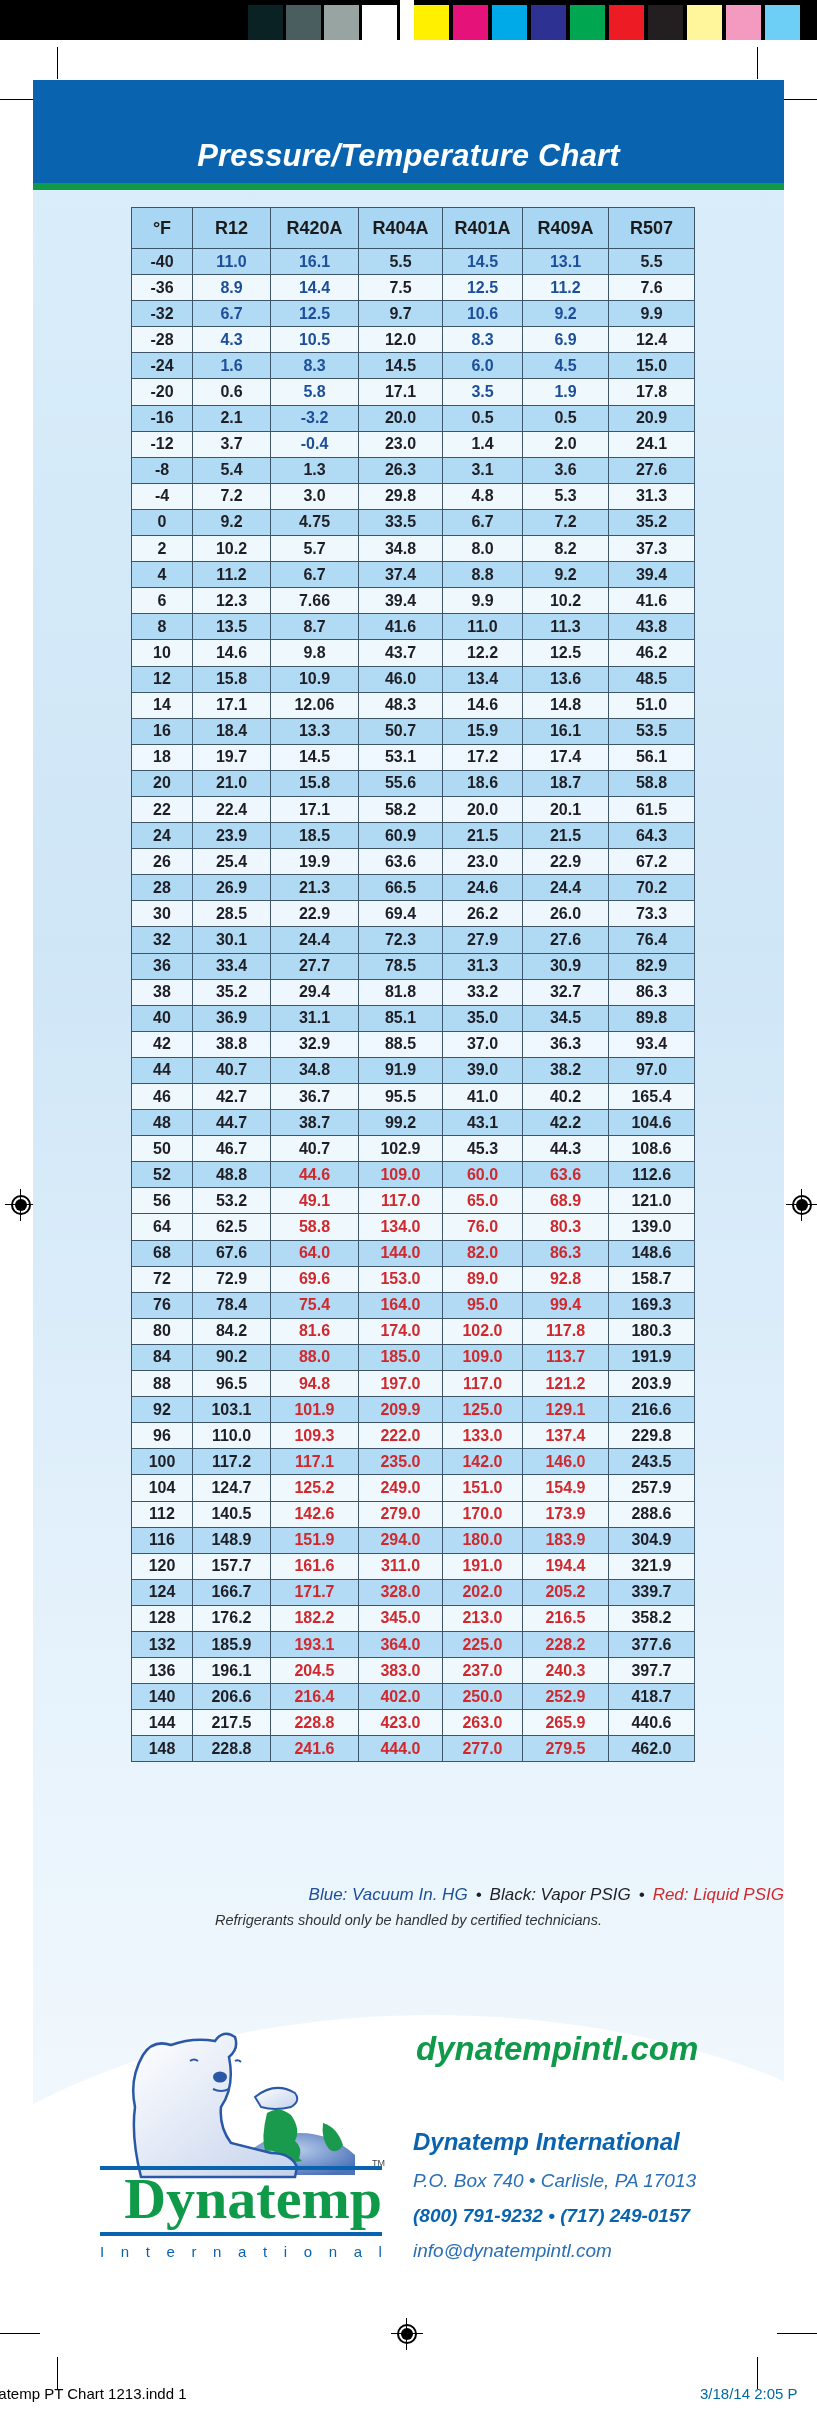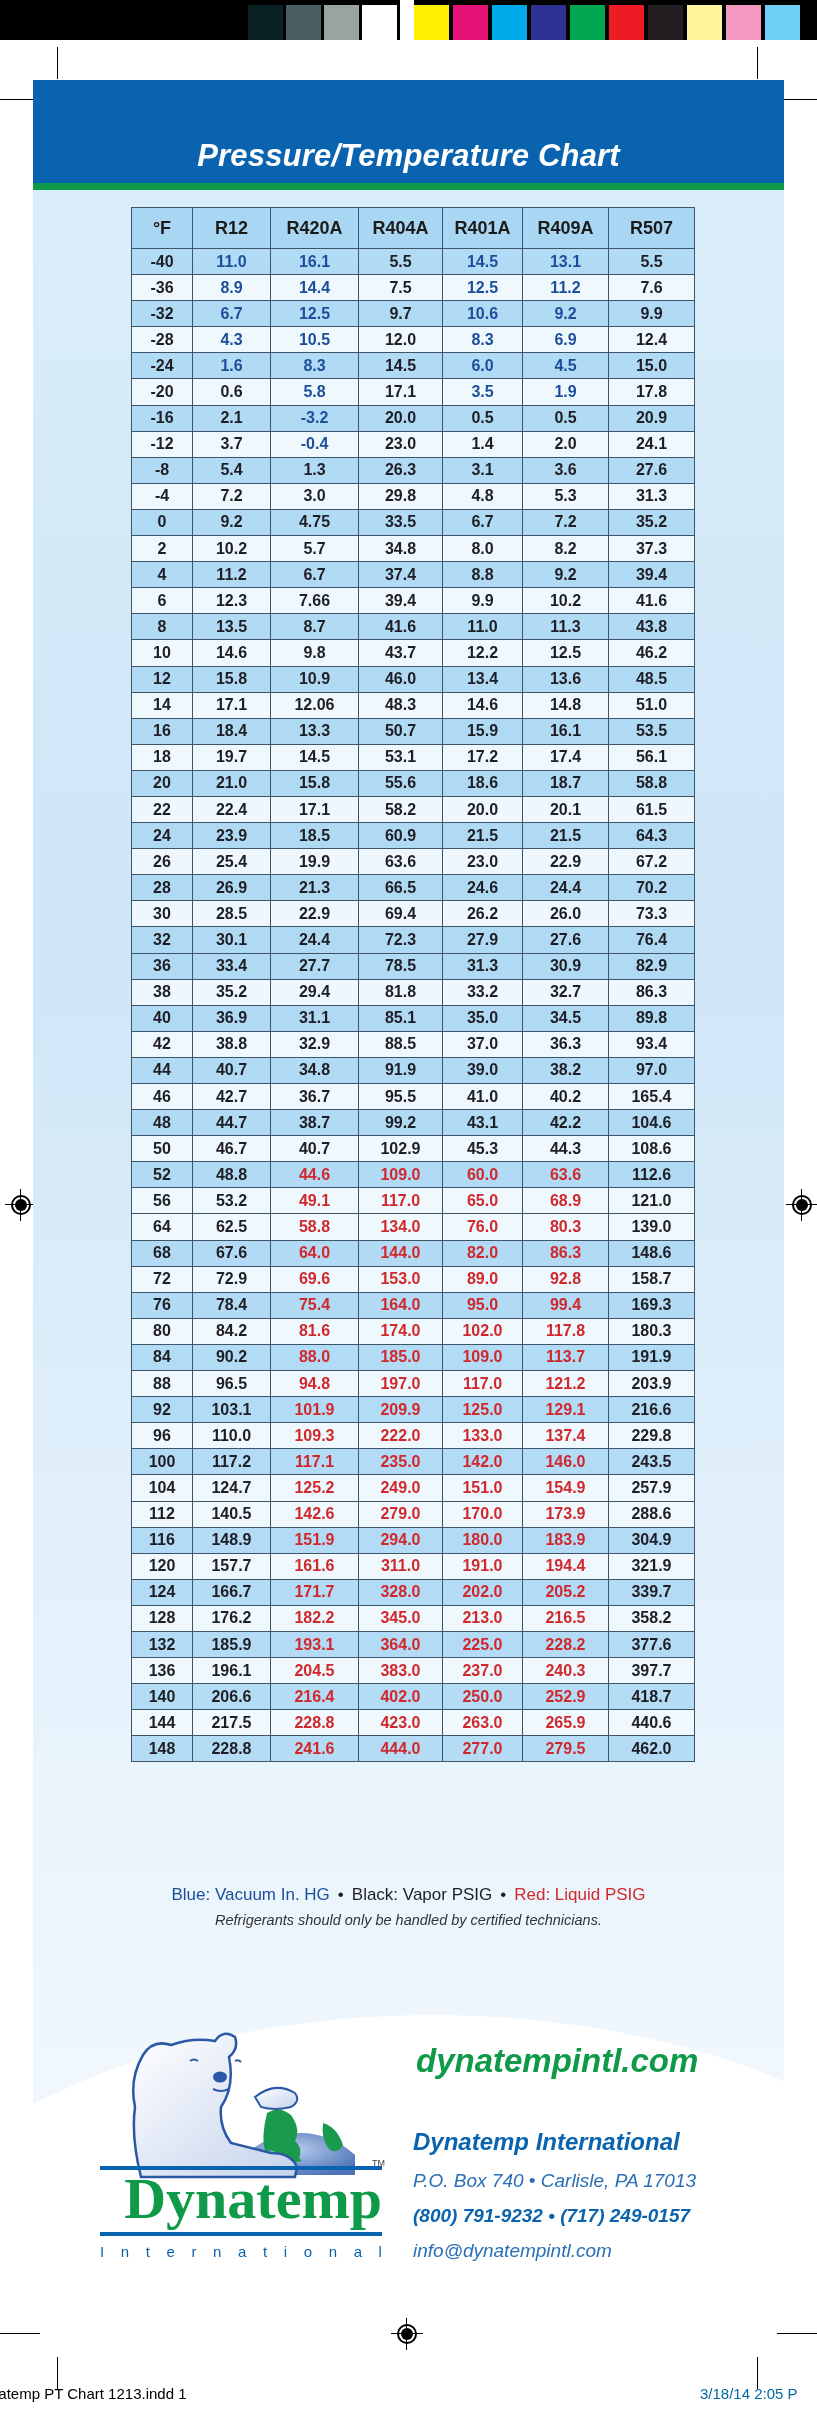--- a/index.html
+++ b/index.html
@@ -19,32 +19,32 @@
   .sky { position:absolute; left:33px; top:1920px; width:751px; height:320px; overflow:hidden; }
   .sky .arc { position:absolute; left:-200px; top:95px; width:1200px; height:700px; border-radius:50%; background:#ffffff; }
   table.pt { position:absolute; left:131px; top:207px; width:563px; border-collapse:collapse; table-layout:fixed; }
   table.pt th, table.pt td { border:1.5px solid #3d5469; text-align:center; padding:0; }
   table.pt th { height:40px; font-weight:bold; font-size:18px; color:#1b1b1b; background:#a9d6f2; }
   table.pt td { height:25.1px; font-weight:bold; font-size:16px; color:#1e1e24; }
   table.pt tr.odd td { background:rgba(170,215,243,0.85); }
   table.pt tr.even td { background:rgba(240,248,253,0.92); }
   td.blue { color:#1d4e9a !important; }
   td.red { color:#d0282c !important; }
-  .legend { position:absolute; left:33px; top:1885px; width:751px; text-align:center; font-size:17px; }
+  .legend { position:absolute; left:33px; top:1885px; width:751px; text-align:right; font-style:italic; font-size:17px; }
   .legend .b { color:#1d4e9a; }
   .legend .k { color:#1e1e24; }
   .legend .r { color:#d0282c; }
   .legend .sep { color:#1e1e24; margin:0 8px; }
   .note { position:absolute; left:33px; top:1912px; width:751px; text-align:center; font-style:italic; font-size:14.5px; color:#333; }
   .logo { position:absolute; left:95px; top:2015px; width:290px; height:250px; }
   .brand { position:absolute; left:100px; top:2170px; width:282px; text-align:right; color:#0f9a4a; font-family:"Liberation Serif", serif; font-weight:bold; font-size:58px; line-height:58px; }
   .brand-rule { position:absolute; left:100px; width:282px; height:4px; background:#0a63ae; }
   .brand-sub { position:absolute; left:100px; top:2243px; width:282px; display:flex; justify-content:space-between; color:#0a63ae; font-size:15px; }
   .tm { position:absolute; left:372px; top:2158px; font-size:9px; color:#444; }
-  .website { position:absolute; left:416px; top:2030px; font-style:italic; font-weight:bold; font-size:33px; color:#0f9a4a;margin-top:12px; }
+  .website { position:absolute; left:416px; top:2030px; font-style:italic; font-weight:bold; font-size:33px; color:#0f9a4a; }
   .company { position:absolute; left:413px; top:2128px; font-style:italic; font-weight:bold; font-size:24px; color:#0a63ae; }
   .addr { position:absolute; left:413px; top:2170px; font-style:italic; font-size:19px; color:#2a6fb5; }
   .phone { position:absolute; left:413px; top:2205px; font-style:italic; font-weight:bold; font-size:19px; color:#0a63ae; }
   .email { position:absolute; left:413px; top:2240px; font-style:italic; font-size:19px; color:#2a6fb5; }
   .slug-left { position:absolute; left:-10px; top:2385px; font-size:15px; color:#000; }
   .slug-right { position:absolute; left:700px; top:2385px; font-size:15px; color:#0369a1; white-space:nowrap; }
 </style>
 </head>
 <body>
 

